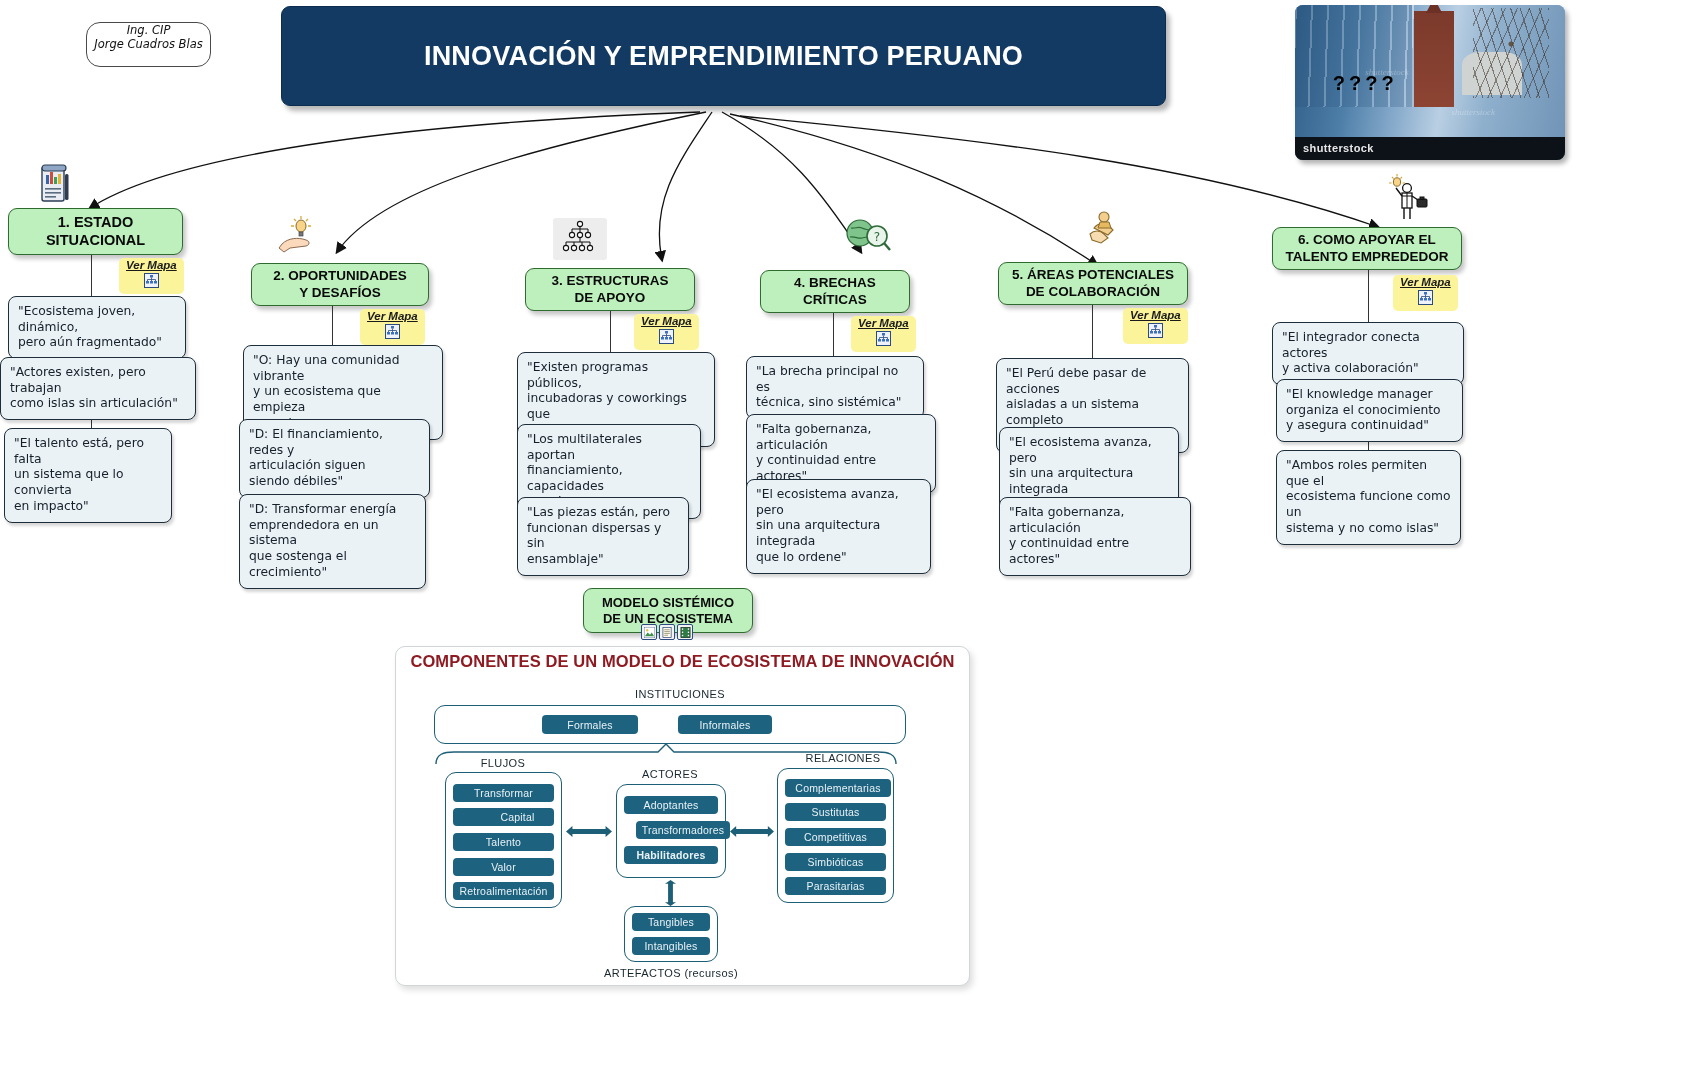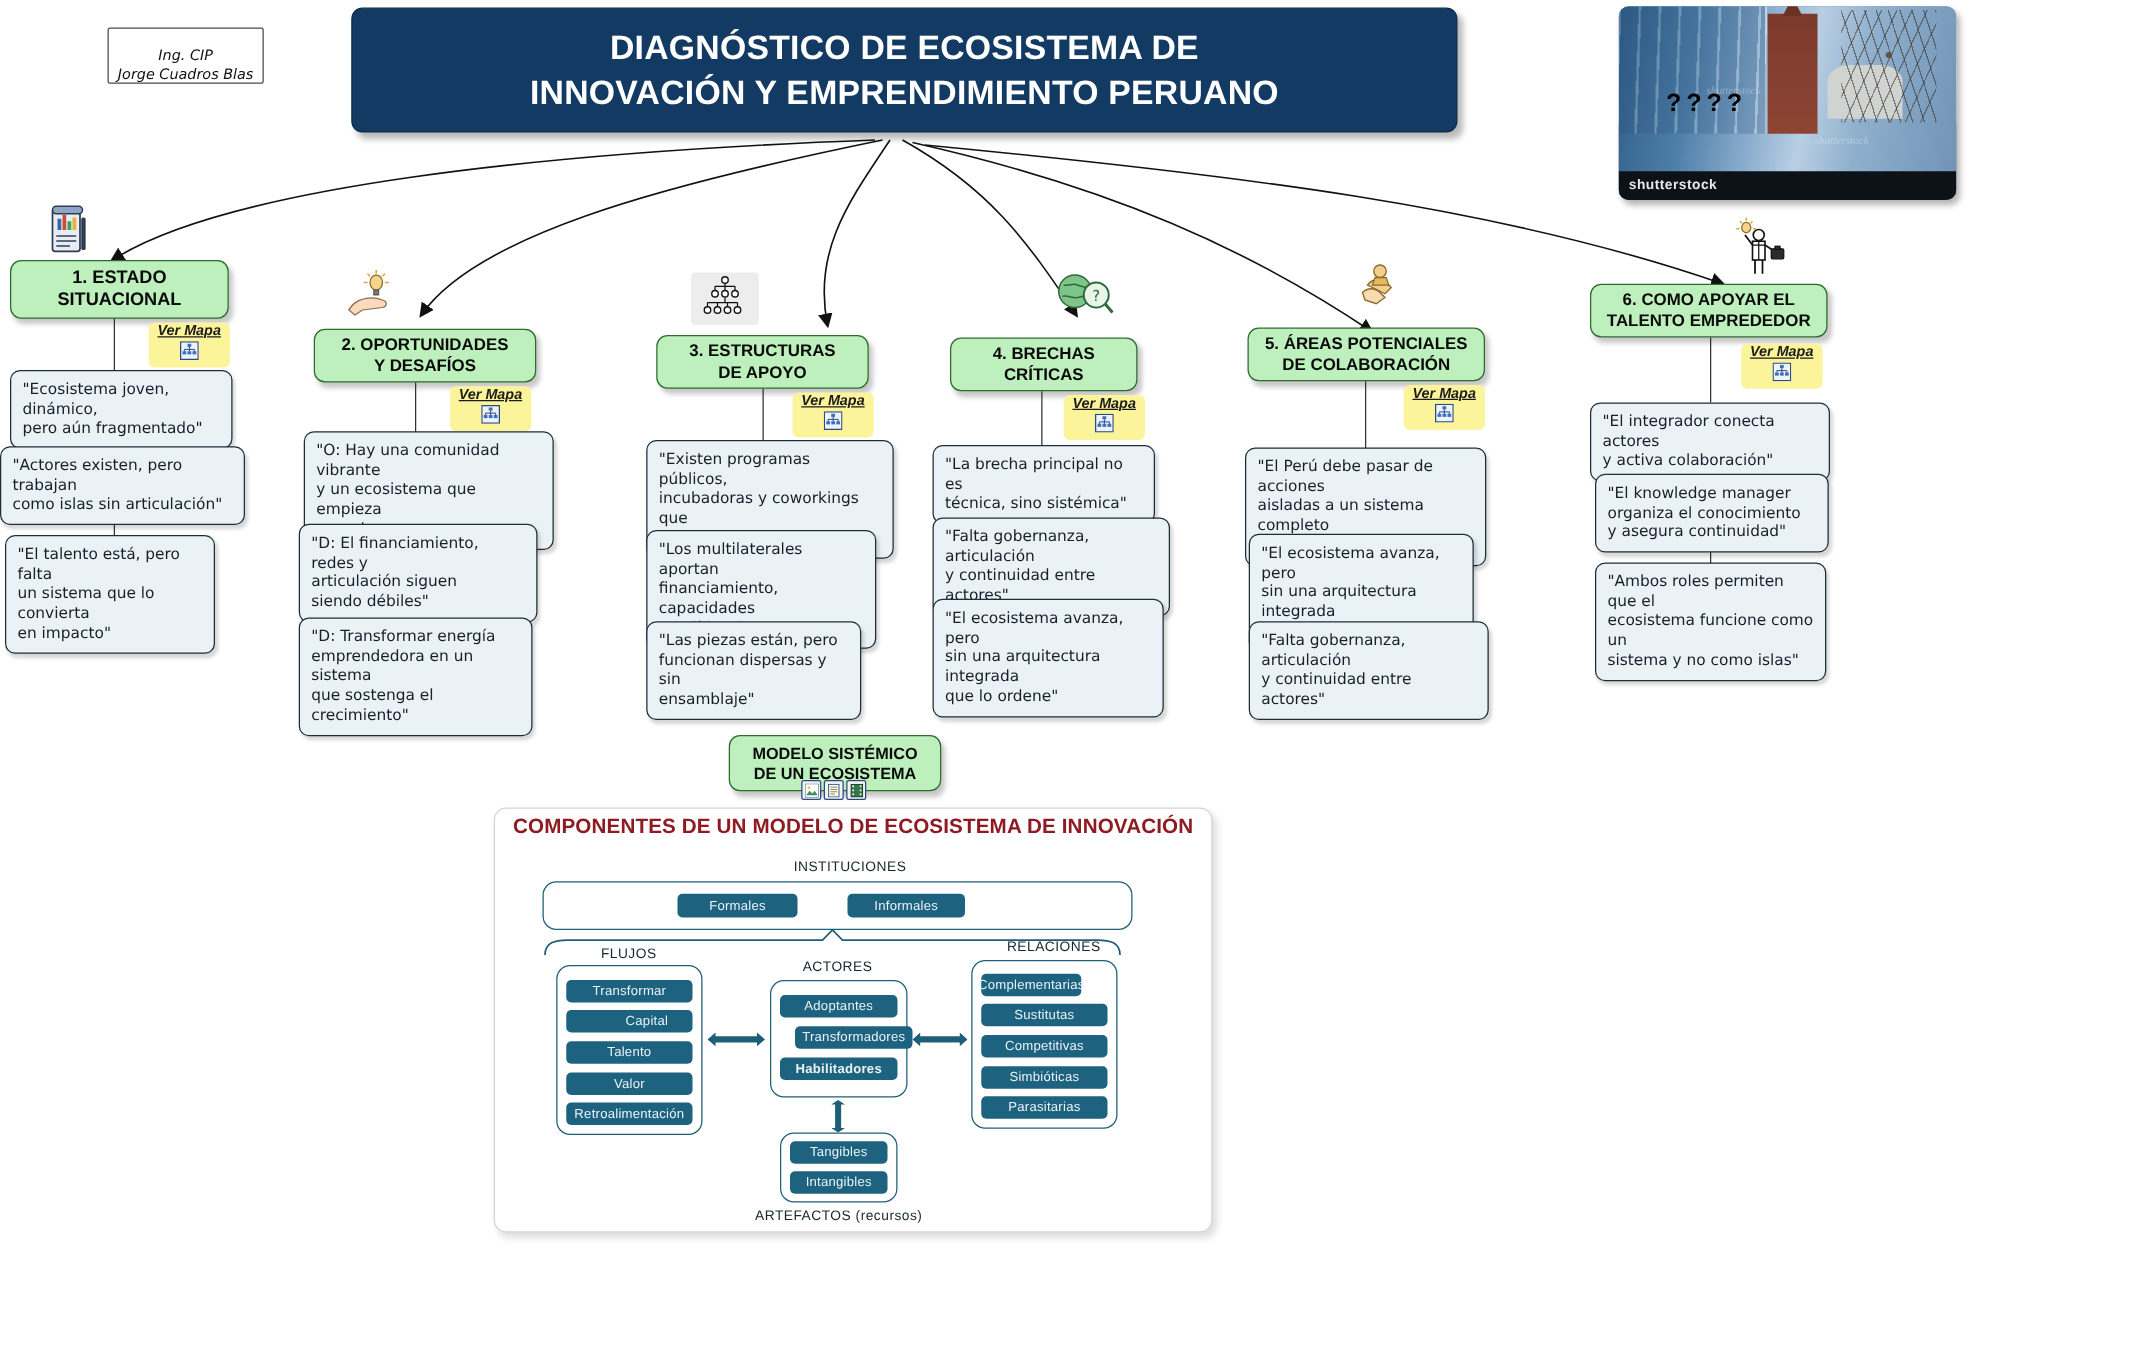--- a/index.html
+++ b/index.html
@@ -9,22 +9,22 @@
     background:#ffffff;
     font-family:"DejaVu Sans", sans-serif;
     position:relative;
     overflow:hidden;
   }
   .abs { position:absolute; }
 
   
   #author-box{
     left:86px; top:22px; width:125px; height:45px;
-    border:1px solid #4a4a4a; border-radius:2px; background:#fff;
-    display:flex; flex-direction:column; align-items:center; justify-content:flex-end;
+    border:1px solid #4a4a4a; border-radius:14px; background:#fff;
+    display:flex; flex-direction:column; align-items:center; justify-content:flex-start;
     font-style:italic; font-size:11.5px; color:#111; line-height:1.25;
   }
 
   
   #main-title{
     left:281px; top:6px; width:885px; height:100px;
     background:#123a63; border:1px solid #0d2c4d; border-radius:9px;
     box-shadow:4px 5px 5px rgba(0,0,0,.28);
     display:flex; align-items:center; justify-content:center; text-align:center;
     color:#ffffff; font-weight:bold; font-size:27px; line-height:1.35;
@@ -146,21 +146,20 @@
 </head>
 <body>
 
 <div class="abs" id="author-box">
   <div>Ing. CIP</div>
   <div>Jorge Cuadros Blas</div>
 </div>
 
 <div class="abs" id="main-title">
   <div>
-    <div>DIAGNÓSTICO DE ECOSISTEMA DE</div>
     <div>INNOVACIÓN Y EMPRENDIMIENTO PERUANO</div>
   </div>
 </div>
 
 <div class="abs" id="gt-photo">
   <div class="sky"></div>
   <div class="brick"></div>
   <div class="bldg"></div>
   <div class="tree"></div>
   <div class="glassgrid"></div>
@@ -487,21 +486,21 @@
 <div class="abs pill" style="left:453px;top:882px;width:101px;height:18px;">Retroalimentación</div>
 
 <div class="abs sect-label" style="left:610px;top:768px;width:120px;">ACTORES</div>
 <div class="abs round-box" style="left:616px;top:784px;width:110px;height:94px;"></div>
 <div class="abs pill" style="left:624px;top:796px;width:94px;height:18px;">Adoptantes</div>
 <div class="abs pill" style="left:624px;top:821px;width:94px;height:18px;margin-left:12px;">Transformadores</div>
 <div class="abs pill" style="left:624px;top:846px;width:94px;height:18px;font-weight:bold;">Habilitadores</div>
 
 <div class="abs sect-label" style="left:778px;top:752px;width:130px;">RELACIONES</div>
 <div class="abs round-box" style="left:777px;top:768px;width:117px;height:135px;"></div>
-<div class="abs pill" style="left:785px;top:779px;width:80px;height:18px;">Complementarias</div>
+<div class="abs pill" style="left:785px;top:779px;width:106px;height:18px;">Complementarias</div>
 <div class="abs pill" style="left:785px;top:803px;width:101px;height:18px;">Sustitutas</div>
 <div class="abs pill" style="left:785px;top:828px;width:101px;height:18px;">Competitivas</div>
 <div class="abs pill" style="left:785px;top:853px;width:101px;height:18px;">Simbióticas</div>
 <div class="abs pill" style="left:785px;top:877px;width:101px;height:18px;">Parasitarias</div>
 
 <div class="abs round-box" style="left:624px;top:906px;width:94px;height:56px;"></div>
 <div class="abs pill" style="left:632px;top:913px;width:78px;height:18px;">Tangibles</div>
 <div class="abs pill" style="left:632px;top:937px;width:78px;height:18px;">Intangibles</div>
 <div class="abs sect-label" style="left:601px;top:967px;width:140px;">ARTEFACTOS (recursos)</div>
 

